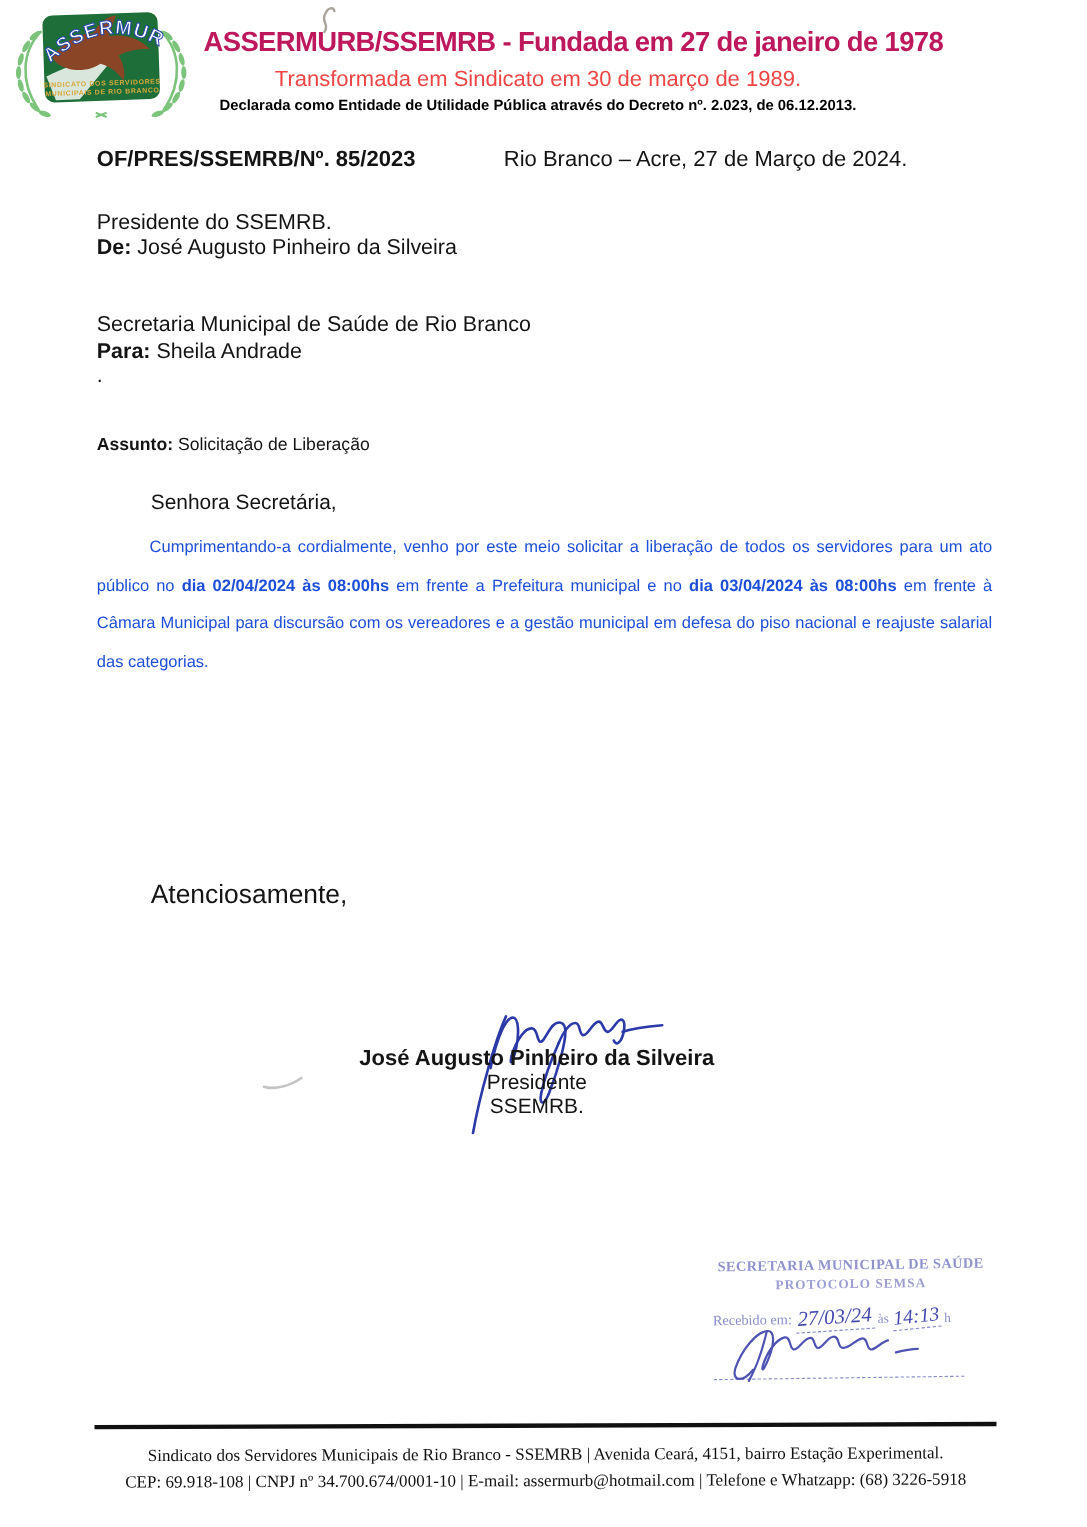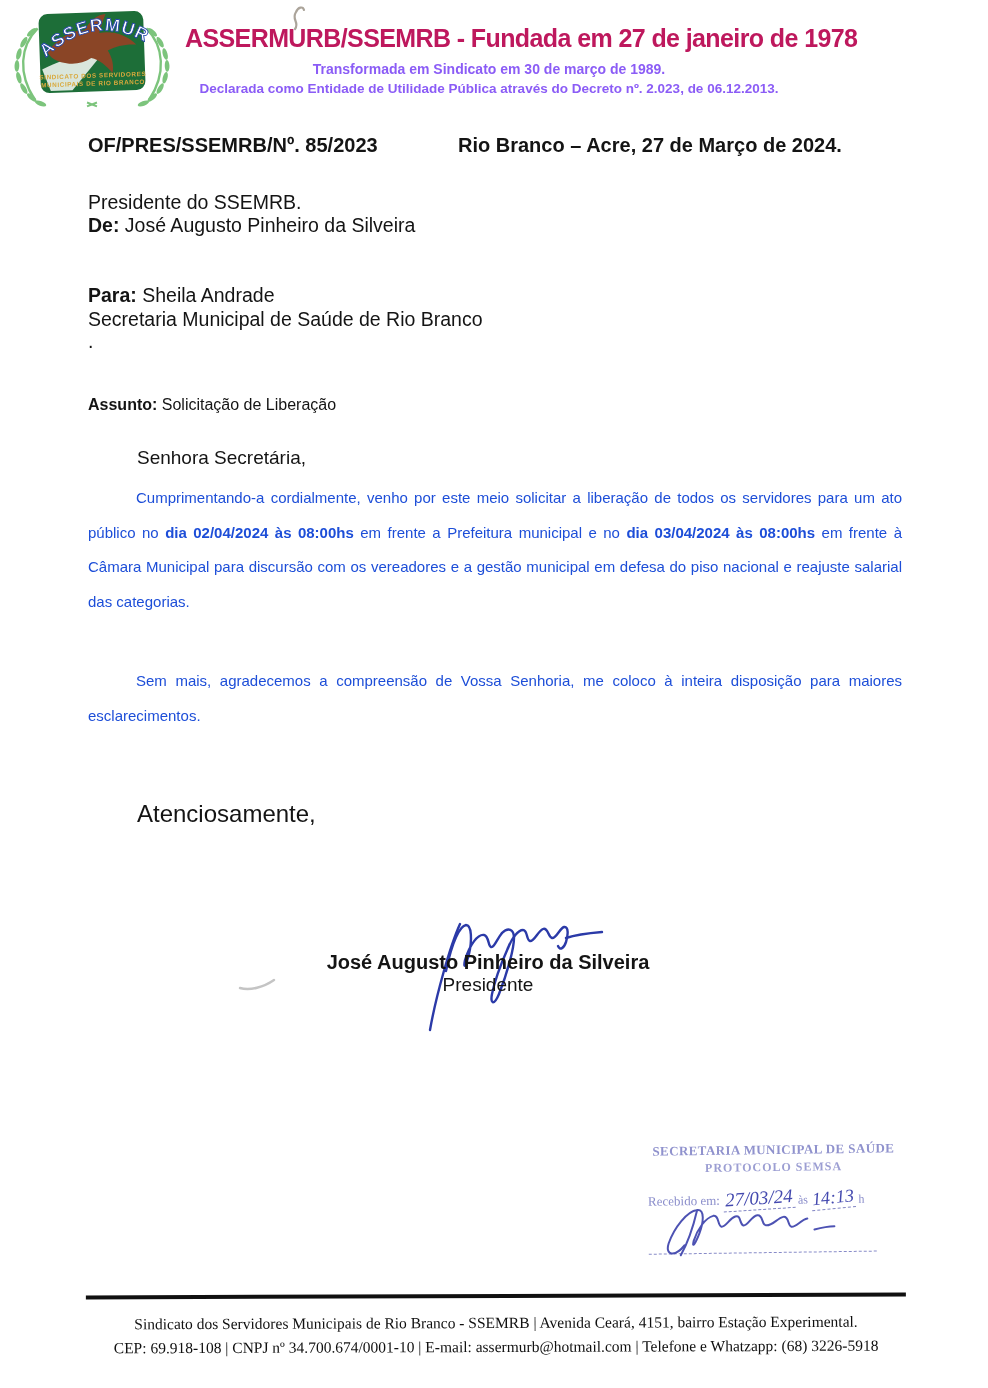--- a/index.html
+++ b/index.html
@@ -9,25 +9,25 @@
     background:#ffffff; overflow:hidden; color:#141414;
     font-family:"Liberation Sans", sans-serif;
   }
   
   .logo { position:absolute; left:8px; top:6px; width:168px; height:102px; }
   .header-text { position:absolute; left:185px; top:24px; width:608px; }
   .doc-title {
     font-size:25px; font-weight:bold; letter-spacing:-0.6px;
     color:#be185d; white-space:nowrap;
   }
-  .doc-sub1 { margin-top:8px; text-align:center; font-size:14px; font-weight:bold; color:#8b5cf6; }
-  .doc-sub2 { margin-top:4px; text-align:center; font-size:13.5px; font-weight:bold; color:#8b5cf6; }
+  .doc-sub1 { margin-top:8px; text-align:center; font-size:20px; font-weight:normal; color:#ef4444; }
+  .doc-sub2 { margin-top:4px; text-align:center; font-size:13.5px; font-weight:bold; color:#000000; }
   
   .ref-number { position:absolute; left:88px; top:134px; font-size:20px; font-weight:bold; }
-  .date-line  { position:absolute; left:458px; top:134px; font-size:20px; font-weight:bold; }
+  .date-line  { position:absolute; left:458px; top:134px; font-size:20px; font-weight:normal; }
   
   .from-block { position:absolute; left:88px; top:191px; font-size:19.5px; line-height:23px; }
   .to-block   { position:absolute; left:88px; top:283px; font-size:19.5px; line-height:24px; }
   .stray-dot  { position:absolute; left:88px; top:330px; font-size:19.5px; }
   .subject-line { position:absolute; left:88px; top:396px; font-size:16px; }
   .lbl { font-weight:bold; }
   .salutation { position:absolute; left:137px; top:447px; font-size:19px; }
   .para {
     position:absolute; left:88px; width:814px;
     font-size:15px; line-height:34.6px; text-align:justify; text-indent:48px;
@@ -124,49 +124,49 @@
 
   <div class="ref-number">OF/PRES/SSEMRB/Nº. 85/2023</div>
   <div class="date-line">Rio Branco – Acre, 27 de Março de 2024.</div>
 
   <div class="from-block">
     <div>Presidente do SSEMRB.</div>
     <div><span class="lbl">De:</span><span> José Augusto Pinheiro da Silveira</span></div>
   </div>
 
   <div class="to-block">
+    <div>Secretaria Municipal de Saúde de Rio Branco</div>
     <div><span class="lbl">Para:</span><span> Sheila Andrade</span></div>
-    <div>Secretaria Municipal de Saúde de Rio Branco</div>
   </div>
   <div class="stray-dot">.</div>
 
   <div class="subject-line">
     <span class="lbl">Assunto:</span><span> Solicitação de Liberação</span>
   </div>
 
   <div class="salutation">Senhora Secretária,</div>
 
   <div class="para para-1"><span>Cumprimentando-a cordialmente, venho por este meio solicitar a liberação de todos os servidores para um ato público no </span><span class="lbl">dia 02/04/2024 às 08:00hs</span><span> em frente a Prefeitura municipal e no </span><span class="lbl">dia 03/04/2024 às 08:00hs</span><span> em frente à Câmara Municipal  para discursão com os vereadores e a gestão municipal em defesa do piso nacional e reajuste salarial das categorias.</span></div>
 
-  <div class="para para-2">Sem mais, agradecemos a compreensão de Vossa Senhoria, me coloco à inteira disposição para maiores esclarecimentos.</div>
 
   <div class="closing">Atenciosamente,</div>
 
   <svg class="sig-ink" viewBox="0 0 200 135">
     <g fill="none" stroke="#2b3aa8" stroke-width="2.4" stroke-linecap="round">
       <path d="M12 122 C18 88 32 38 42 16"></path>
       <path d="M28 63 C34 33 42 18 48 17 C54 17 54 33 51 46 C48 58 45 62 47 52 C52 36 60 26 66 27 C71 28 70 38 73 39 C76 40 79 31 84 25"></path>
       <path d="M84 25 C90 19 96 21 96 30 C96 40 90 63 81 86 C76 98 72 96 74 86 C76 76 82 58 90 40"></path>
       <path d="M90 40 C94 30 100 22 105 22 C110 22 108 32 112 33 C116 34 120 23 125 21 C130 19 130 29 134 30 C138 31 142 20 146 19 C151 18 150 28 148 34 C146 40 142 43 140 38"></path>
       <path d="M148 30 C160 26 172 25 184 24"></path>
     </g>
   </svg>
   <div class="sig-block">
     <div class="sig-name">José Augusto Pinheiro da Silveira</div>
     <div class="sig-role">Presidente</div>
+    <div class="sig-org">SSEMRB.</div>
   </div>
 
   <svg class="artifact" style="left:238px; top:974px;" width="40" height="20" viewBox="0 0 40 20">
     <path d="M2 14 C12 17 26 13 36 6" fill="none" stroke="#c4c4c4" stroke-width="2.4" stroke-linecap="round"></path>
   </svg>
 
   <div class="stamp">
     <div class="stamp-l1">SECRETARIA MUNICIPAL DE SAÚDE</div>
     <div class="stamp-l2">PROTOCOLO SEMSA</div>
     <div class="stamp-recv">

